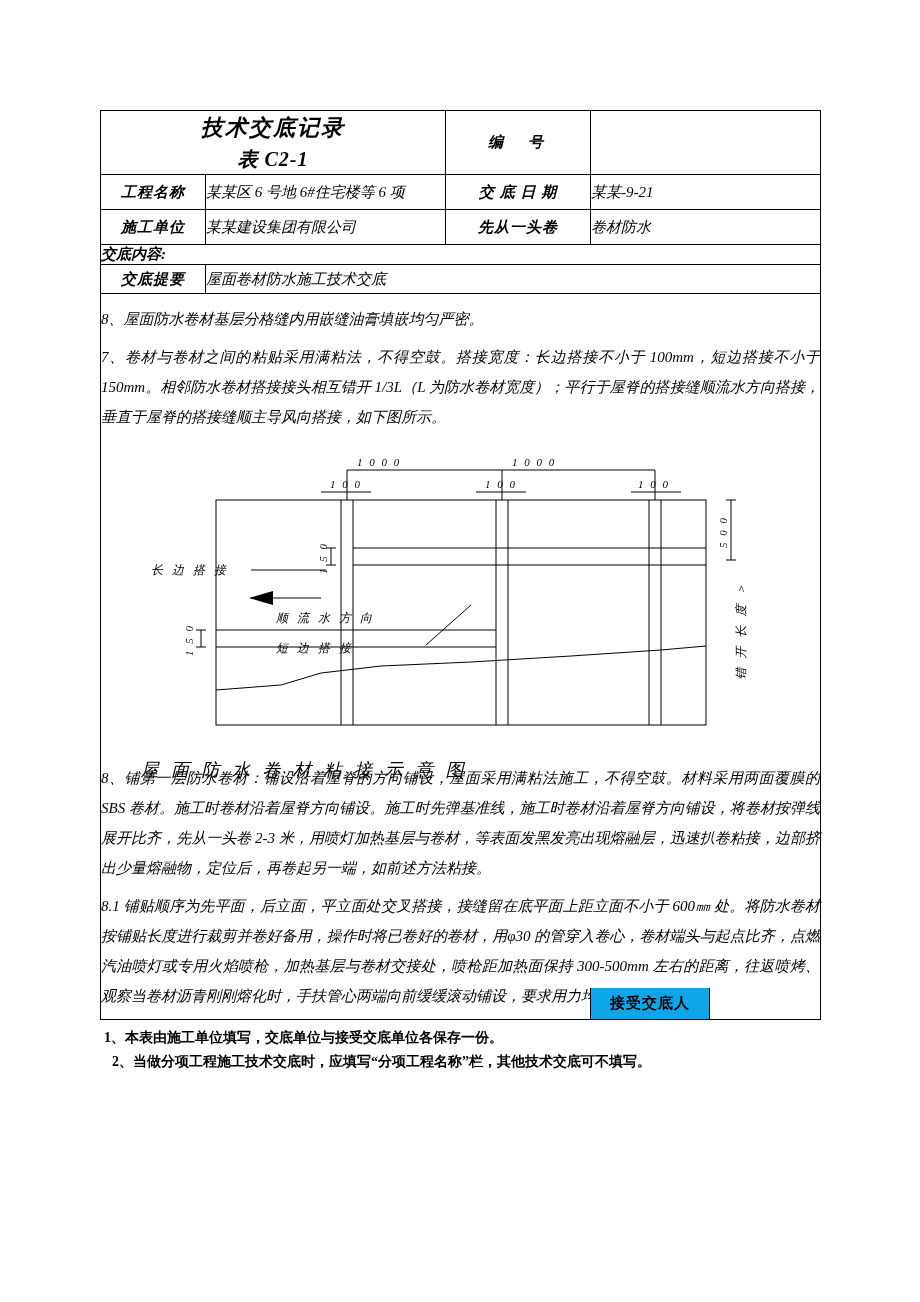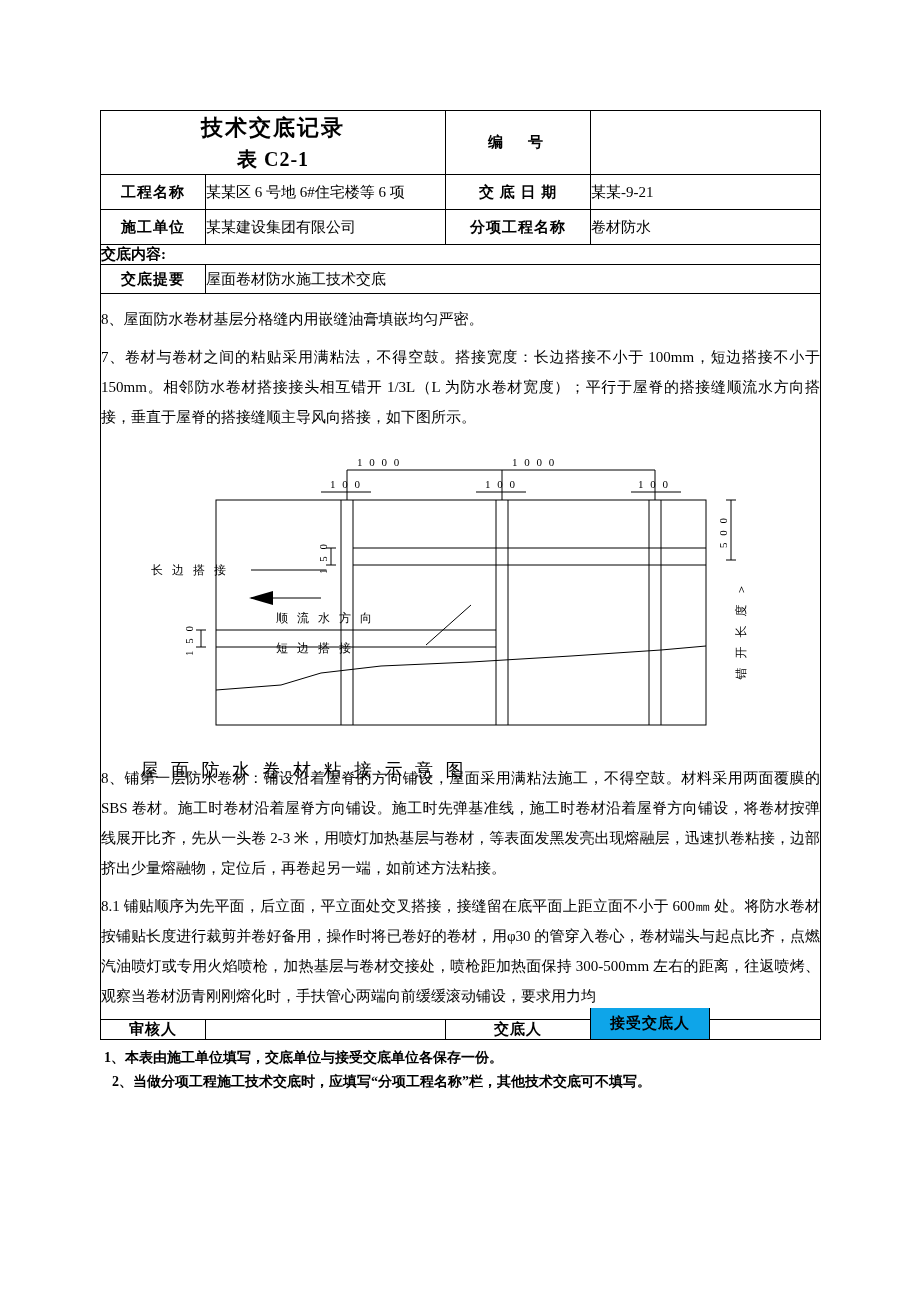--- a/index.html
+++ b/index.html
@@ -24,20 +24,21 @@
   .doc {
     position: absolute;
     left: 100px;
     top: 110px;
     width: 720px;
   }
   table.main {
     width: 720px;
     border-collapse: collapse;
     table-layout: fixed;
+    font-style: italic;
   }
   table.main td {
     border: 1px solid #000;
     padding: 0;
     vertical-align: middle;
   }
   .title-cell {
     text-align: center;
     padding: 10px 0 12px 0;
   }
@@ -156,21 +157,21 @@
         <tr>
           <td class="lbl" style="height:34px">工程名称</td>
           <td class="val-left">某某区 6 号地 6#住宅楼等 6 项</td>
           <td class="lbl">交 底 日 期</td>
           <td class="val">某某-9-21</td>
         </tr>
 
         <tr>
           <td class="lbl" style="height:34px">施工单位</td>
           <td class="val-left">某某建设集团有限公司</td>
-          <td class="lbl">分项工程名称</td>
+          <td class="lbl">先从一头卷</td>
           <td class="val">卷材防水</td>
         </tr>
 
         <tr>
           <td colspan="4" class="content-head">交底内容:</td>
         </tr>
 
         <tr>
           <td class="lbl" style="height:28px">交底提要</td>
           <td colspan="3" class="val">屋面卷材防水施工技术交底</td>
@@ -253,26 +254,20 @@
               </svg>
               <div class="fig-caption">屋 面 防 水 卷 材 粘 接 示 意 图</div>
             </div>
 
             <p class="para">8、铺第一层防水卷材：铺设沿着屋脊的方向铺设，屋面采用满粘法施工，不得空鼓。材料采用两面覆膜的 SBS 卷材。施工时卷材沿着屋脊方向铺设。施工时先弹基准线，施工时卷材沿着屋脊方向铺设，将卷材按弹线展开比齐，先从一头卷 2-3 米，用喷灯加热基层与卷材，等表面发黑发亮出现熔融层，迅速扒卷粘接，边部挤出少量熔融物，定位后，再卷起另一端，如前述方法粘接。</p>
             <p class="para">8.1 铺贴顺序为先平面，后立面，平立面处交叉搭接，接缝留在底平面上距立面不小于 600㎜ 处。将防水卷材按铺贴长度进行裁剪并卷好备用，操作时将已卷好的卷材，用φ30 的管穿入卷心，卷材端头与起点比齐，点燃汽油喷灯或专用火焰喷枪，加热基层与卷材交接处，喷枪距加热面保持 300-500mm 左右的距离，往返喷烤、观察当卷材沥青刚刚熔化时，手扶管心两端向前缓缓滚动铺设，要求用力均</p>
 
           </td>
         </tr>
 
-        <tr>
-          <td class="sign-lbl">审核人</td>
-          <td class="val"></td>
-          <td class="sign-lbl">交底人</td>
-          <td class="val"></td>
-        </tr>
       </tbody>
     </table>
 
     <div style="position:relative">
       <div style="position:absolute; right:0; top:-33px; width:230px; height:32px; display:flex; align-items:center;">
         <div style="width:118px; text-align:center; font-size:15px; font-weight:bold; border-left:1px solid #000; height:31px; line-height:31px; letter-spacing:1px; background:#0ea5e9;">接受交底人</div>
         <div style="flex:1; text-align:center; font-size:15px; border-left:1px solid #000; height:31px; line-height:31px;"></div>
       </div>
     </div>
 

